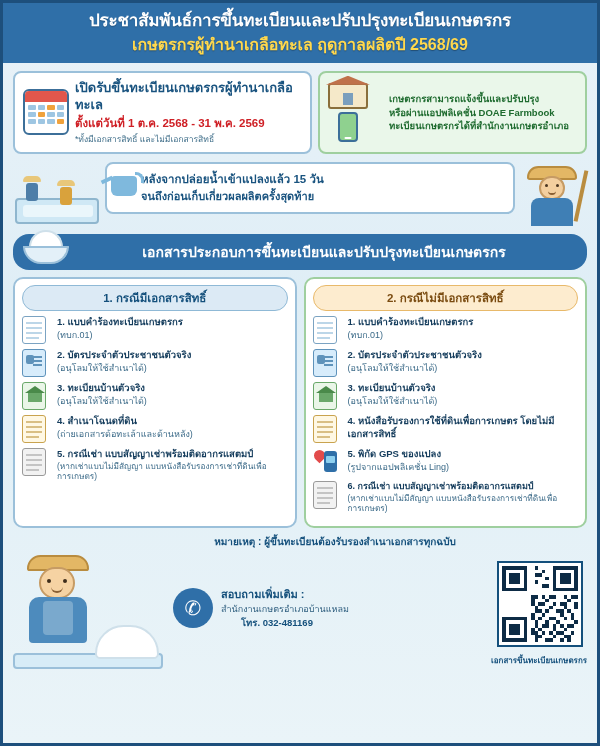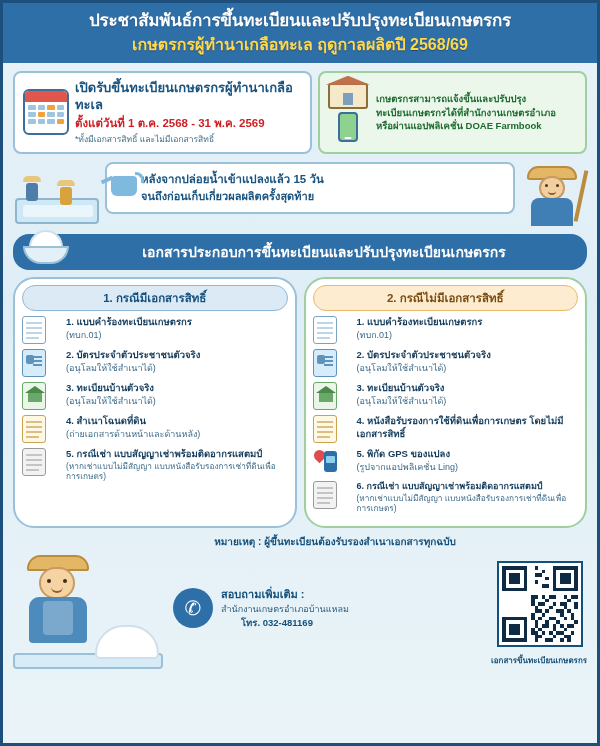--- a/index.html
+++ b/index.html
@@ -50,21 +50,21 @@
     padding:8px 10px 0;
     align-items:stretch;
   }
   .card{
     border-radius:8px;
     border:2px solid #9bc0da;
     background:#ffffff;
     padding:6px 8px;
   }
   .card.left{ flex:1.12; display:flex; gap:6px; align-items:center; }
-  .card.right{ flex:1; background:#eaf7ea; border-color:#9fcf9f; display:flex; gap:8px; align-items:center;}
+  .card.right{ flex:1; background:#eaf7ea; border-color:#9fcf9f; display:flex; gap:21px; align-items:center;}
   .txtblue{ color:#19537f; font-size:13px; font-weight:bold; line-height:1.35; }
   .txtred{ color:#cf2026; font-size:11.5px; font-weight:bold; }
   .txtnote{ color:#3a6a86; font-size:8.5px; }
   .txtgreen{ color:#1e6b2f; font-size:9.5px; font-weight:bold; line-height:1.4; }
   
   .cal{ width:46px;height:46px;border:2px solid #3c6f99;border-radius:6px;background:#fff;flex:0 0 auto;overflow:hidden;}
   .cal .cal-top{height:11px;background:#e2574c;}
   .cal .grid{display:grid;grid-template-columns:repeat(4,1fr);gap:2px;padding:3px;}
   .cal .grid i{display:block;height:5px;background:#9ec6e2;border-radius:1px;}
   .cal .grid i.hl{background:#f0a23c;}
@@ -121,29 +121,29 @@
     font-weight:bold;
     text-align:center;
     padding:7px 8px 7px 56px;
     position:relative;
   }
   .saltbowl{position:absolute;left:10px;top:-6px;width:46px;height:40px;}
   .saltbowl .heap{position:absolute;left:6px;top:2px;width:34px;height:18px;background:#ffffff;border-radius:18px 18px 0 0;border:2px solid #cfe0ea;}
   .saltbowl .bowl{position:absolute;left:0;top:18px;width:46px;height:18px;background:#e3f0f8;border:2px solid #9bc0da;border-radius:0 0 23px 23px;}
   
   .cols{ display:flex; gap:7px; padding:7px 10px 0; }
-  .col{ flex:1; background:#ffffff; border:2px solid #9bc0da; border-radius:21px; padding:6px 7px 7px; }
+  .col{ flex:1; background:#ffffff; border:2px solid #9bc0da; border-radius:10px; padding:6px 7px 7px; }
   .col.green{ border-color:#9fcf9f; }
   .coltitle{
     font-size:11.5px;font-weight:bold;color:#14507c;
     background:#dceaf5;border:1.5px solid #8fb9d6;border-radius:16px;
     padding:3px 6px;text-align:center;margin-bottom:5px;
   }
   .col.green .coltitle{ color:#7a4b10;background:#fdeccf;border-color:#e8b96a;}
-  .item{ display:flex; gap:20px; margin-bottom:5px; align-items:flex-start;}
+  .item{ display:flex; gap:11px; margin-bottom:5px; align-items:flex-start;}
   .ico{ flex:0 0 auto;width:24px;height:28px;border:1.5px solid #7ba3c2;border-radius:3px;background:#fff;position:relative;overflow:hidden;}
   .ico .line{position:absolute;left:3px;right:3px;height:2px;background:#bcd6e8;}
   .ico .line:nth-child(1){top:5px;} .ico .line:nth-child(2){top:10px;}
   .ico .line:nth-child(3){top:15px;} .ico .line:nth-child(4){top:20px;width:60%;}
   .ico.id{background:#d7ecfb;border-color:#5f93bb;}
   .ico.id:before{content:"";position:absolute;left:3px;top:5px;width:8px;height:9px;background:#5f93bb;border-radius:2px;}
   .ico.id:after{content:"";position:absolute;right:3px;top:6px;width:9px;height:2px;background:#5f93bb;box-shadow:0 4px 0 #5f93bb,0 8px 0 #5f93bb;}
   .ico.house{background:#eaf6e8;border-color:#6aa86a;}
   .ico.house:before{content:"";position:absolute;left:5px;top:8px;width:14px;height:11px;background:#6aa86a;}
   .ico.house:after{content:"";position:absolute;left:2px;top:3px;border-left:10px solid transparent;border-right:10px solid transparent;border-bottom:7px solid #4a8a4a;}
@@ -230,22 +230,22 @@
     </div>
     <div class="card right">
       <div class="iconcol">
         <div class="bldg">
             <span></span>
           </div>
         <div class="phone"></div>
       </div>
       <div>
         <div class="txtgreen">เกษตรกรสามารถแจ้งขึ้นและปรับปรุง</div>
+        <div class="txtgreen">หรือผ่านแอปพลิเคชั่น DOAE Farmbook</div>
         <div class="txtgreen">ทะเบียนเกษตรกรได้ที่สำนักงานเกษตรอำเภอ</div>
-        <div class="txtgreen">หรือผ่านแอปพลิเคชั่น DOAE Farmbook</div>
       </div>
     </div>
   </div>
 
   <div class="band">
     <div class="ill-left">
       <div class="pond"></div>
       <div class="figure a">
           <div class="hat"></div>
           <div class="body"></div>
@@ -310,21 +310,21 @@
       </div>
 
       <div class="item">
         <div class="ico deed">
             <span class="line"></span>
             <span class="line"></span>
             <span class="line"></span>
             <span class="line"></span>
           </div>
         <div class="itxt"><span>4. สำเนาโฉนดที่ดิน</span>
-          <span class="sub">(ถ่ายเอกสารด้านหน้าและด้านหลัง)</span></div>
+          <span class="sub">(ถ่ายเอกสารด้อทะเล้าและด้านหลัง)</span></div>
       </div>
 
       <div class="item">
         <div class="ico contract">
             <span class="line"></span>
             <span class="line"></span>
             <span class="line"></span>
             <span class="line"></span>
           </div>
         <div class="itxt"><span>5. กรณีเช่า แบบสัญญาเช่าพร้อมติดอากรแสตมป์</span>

